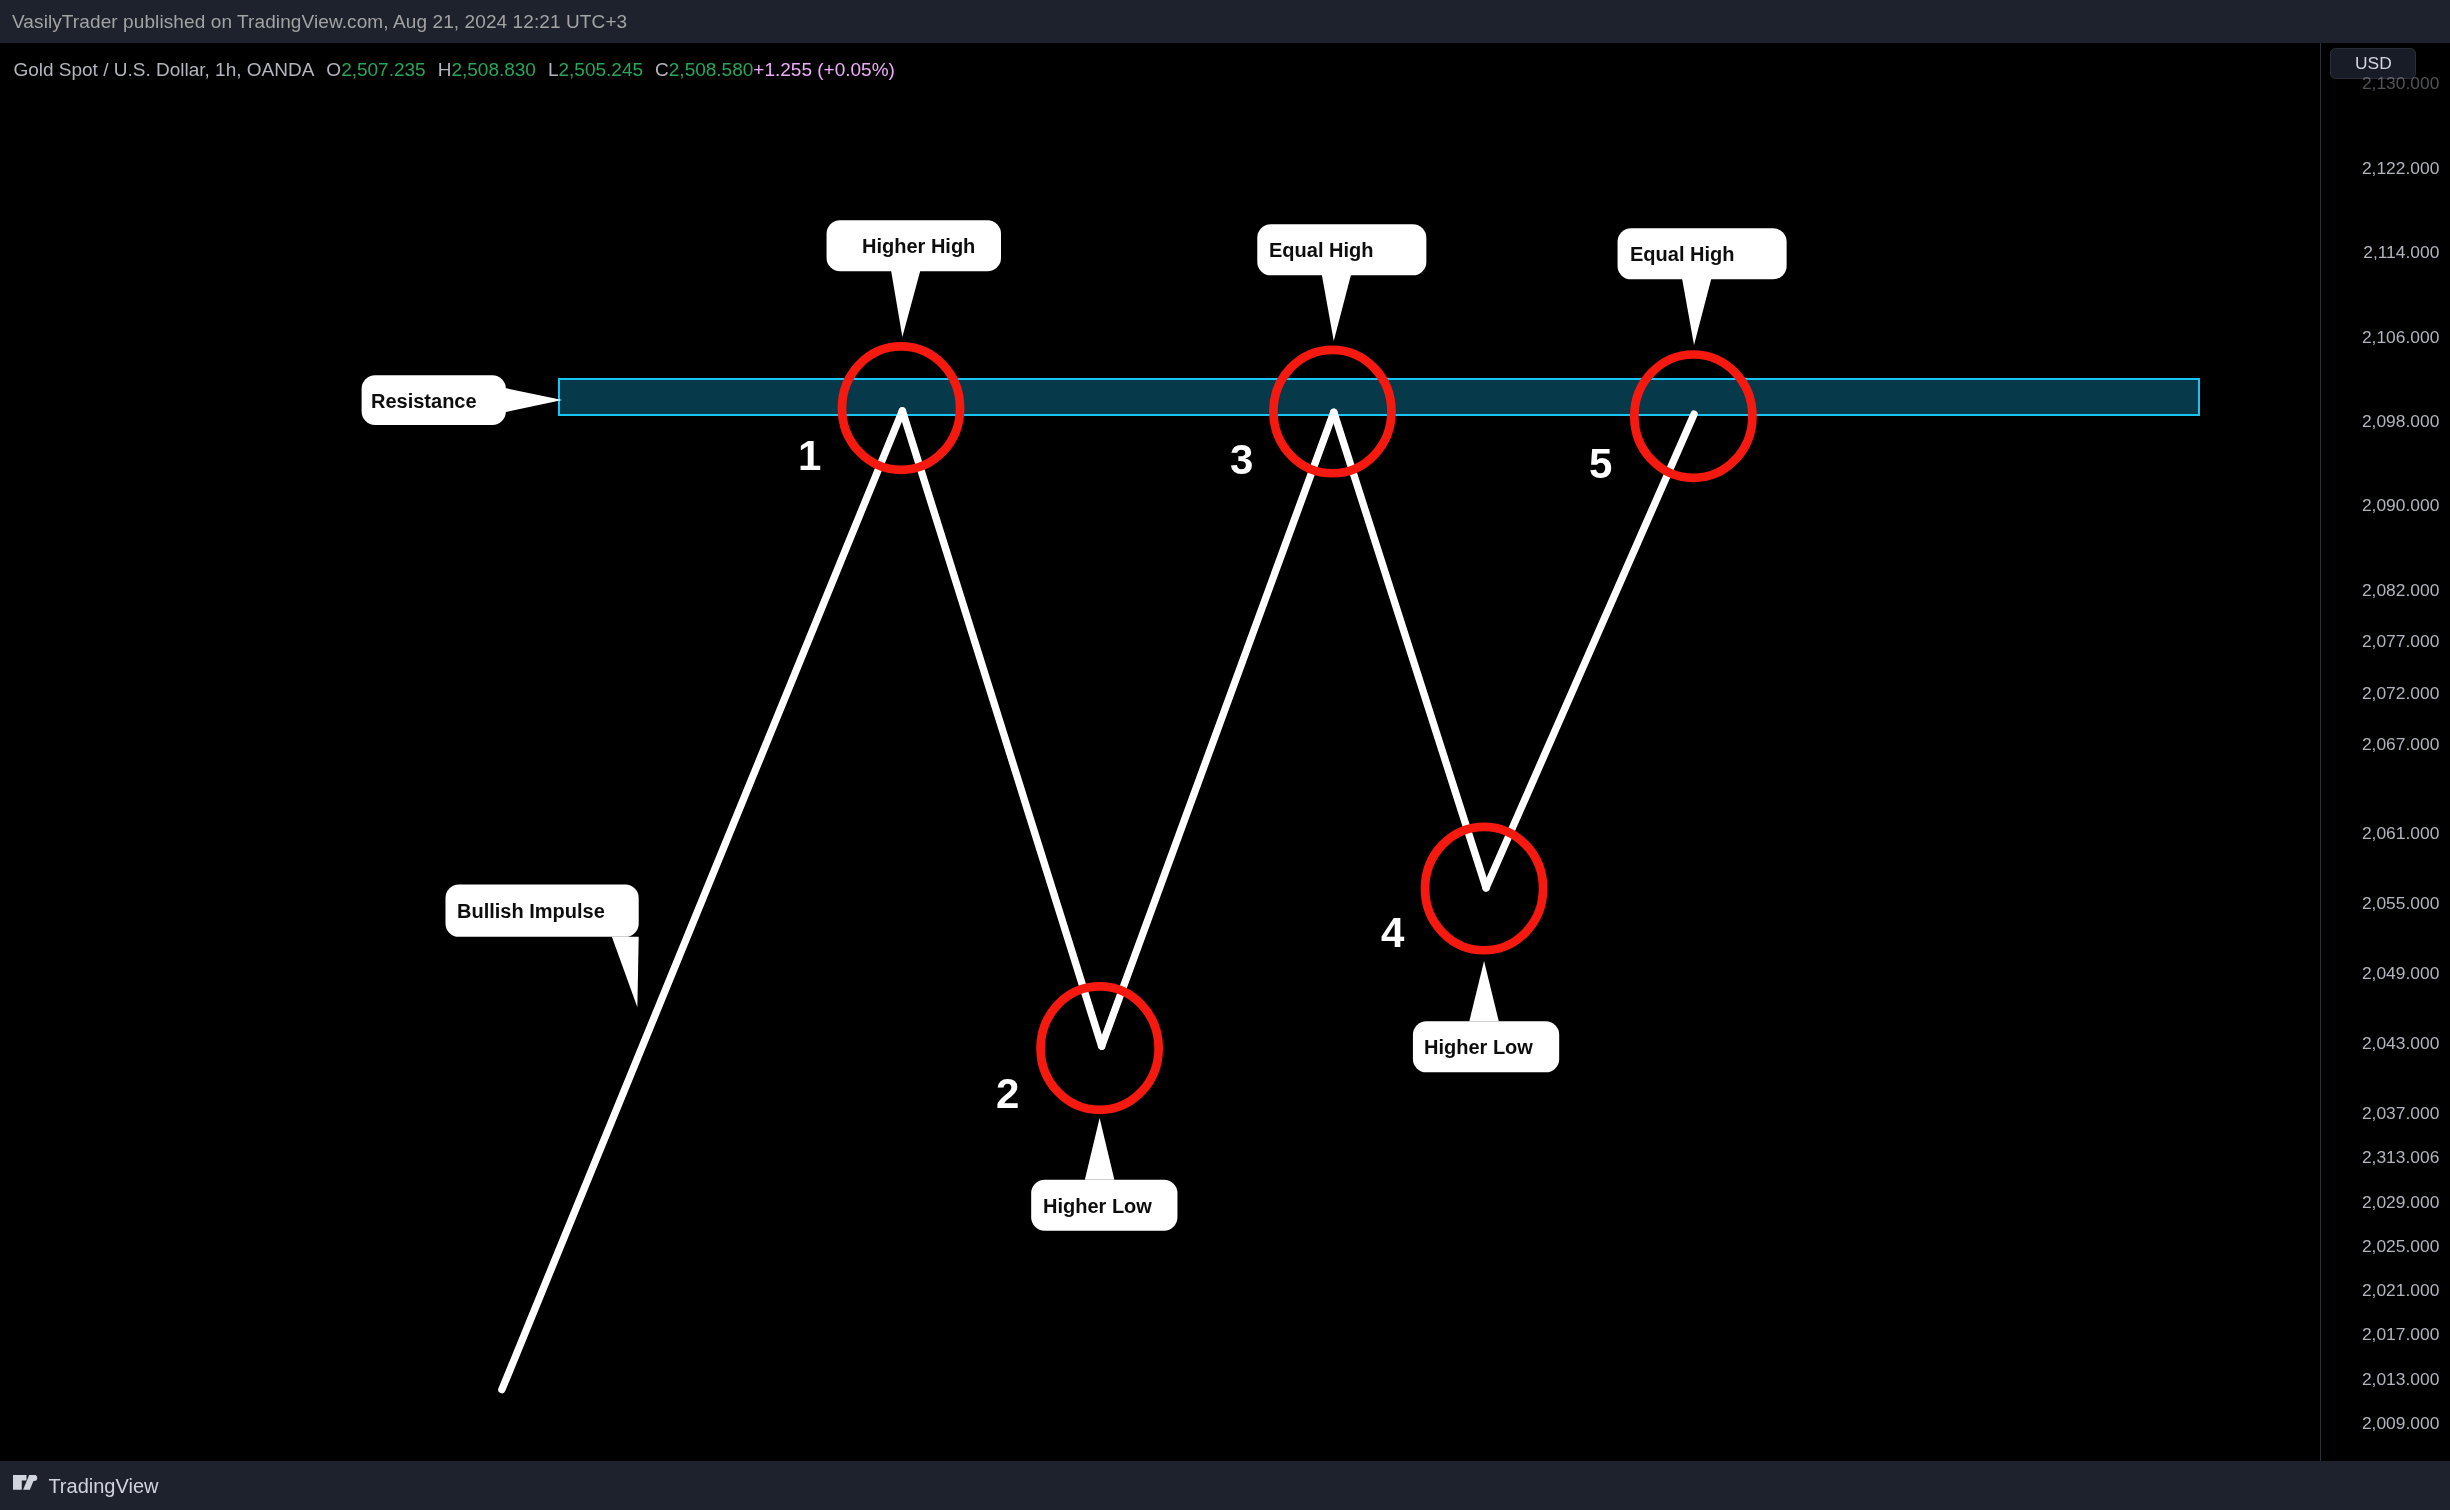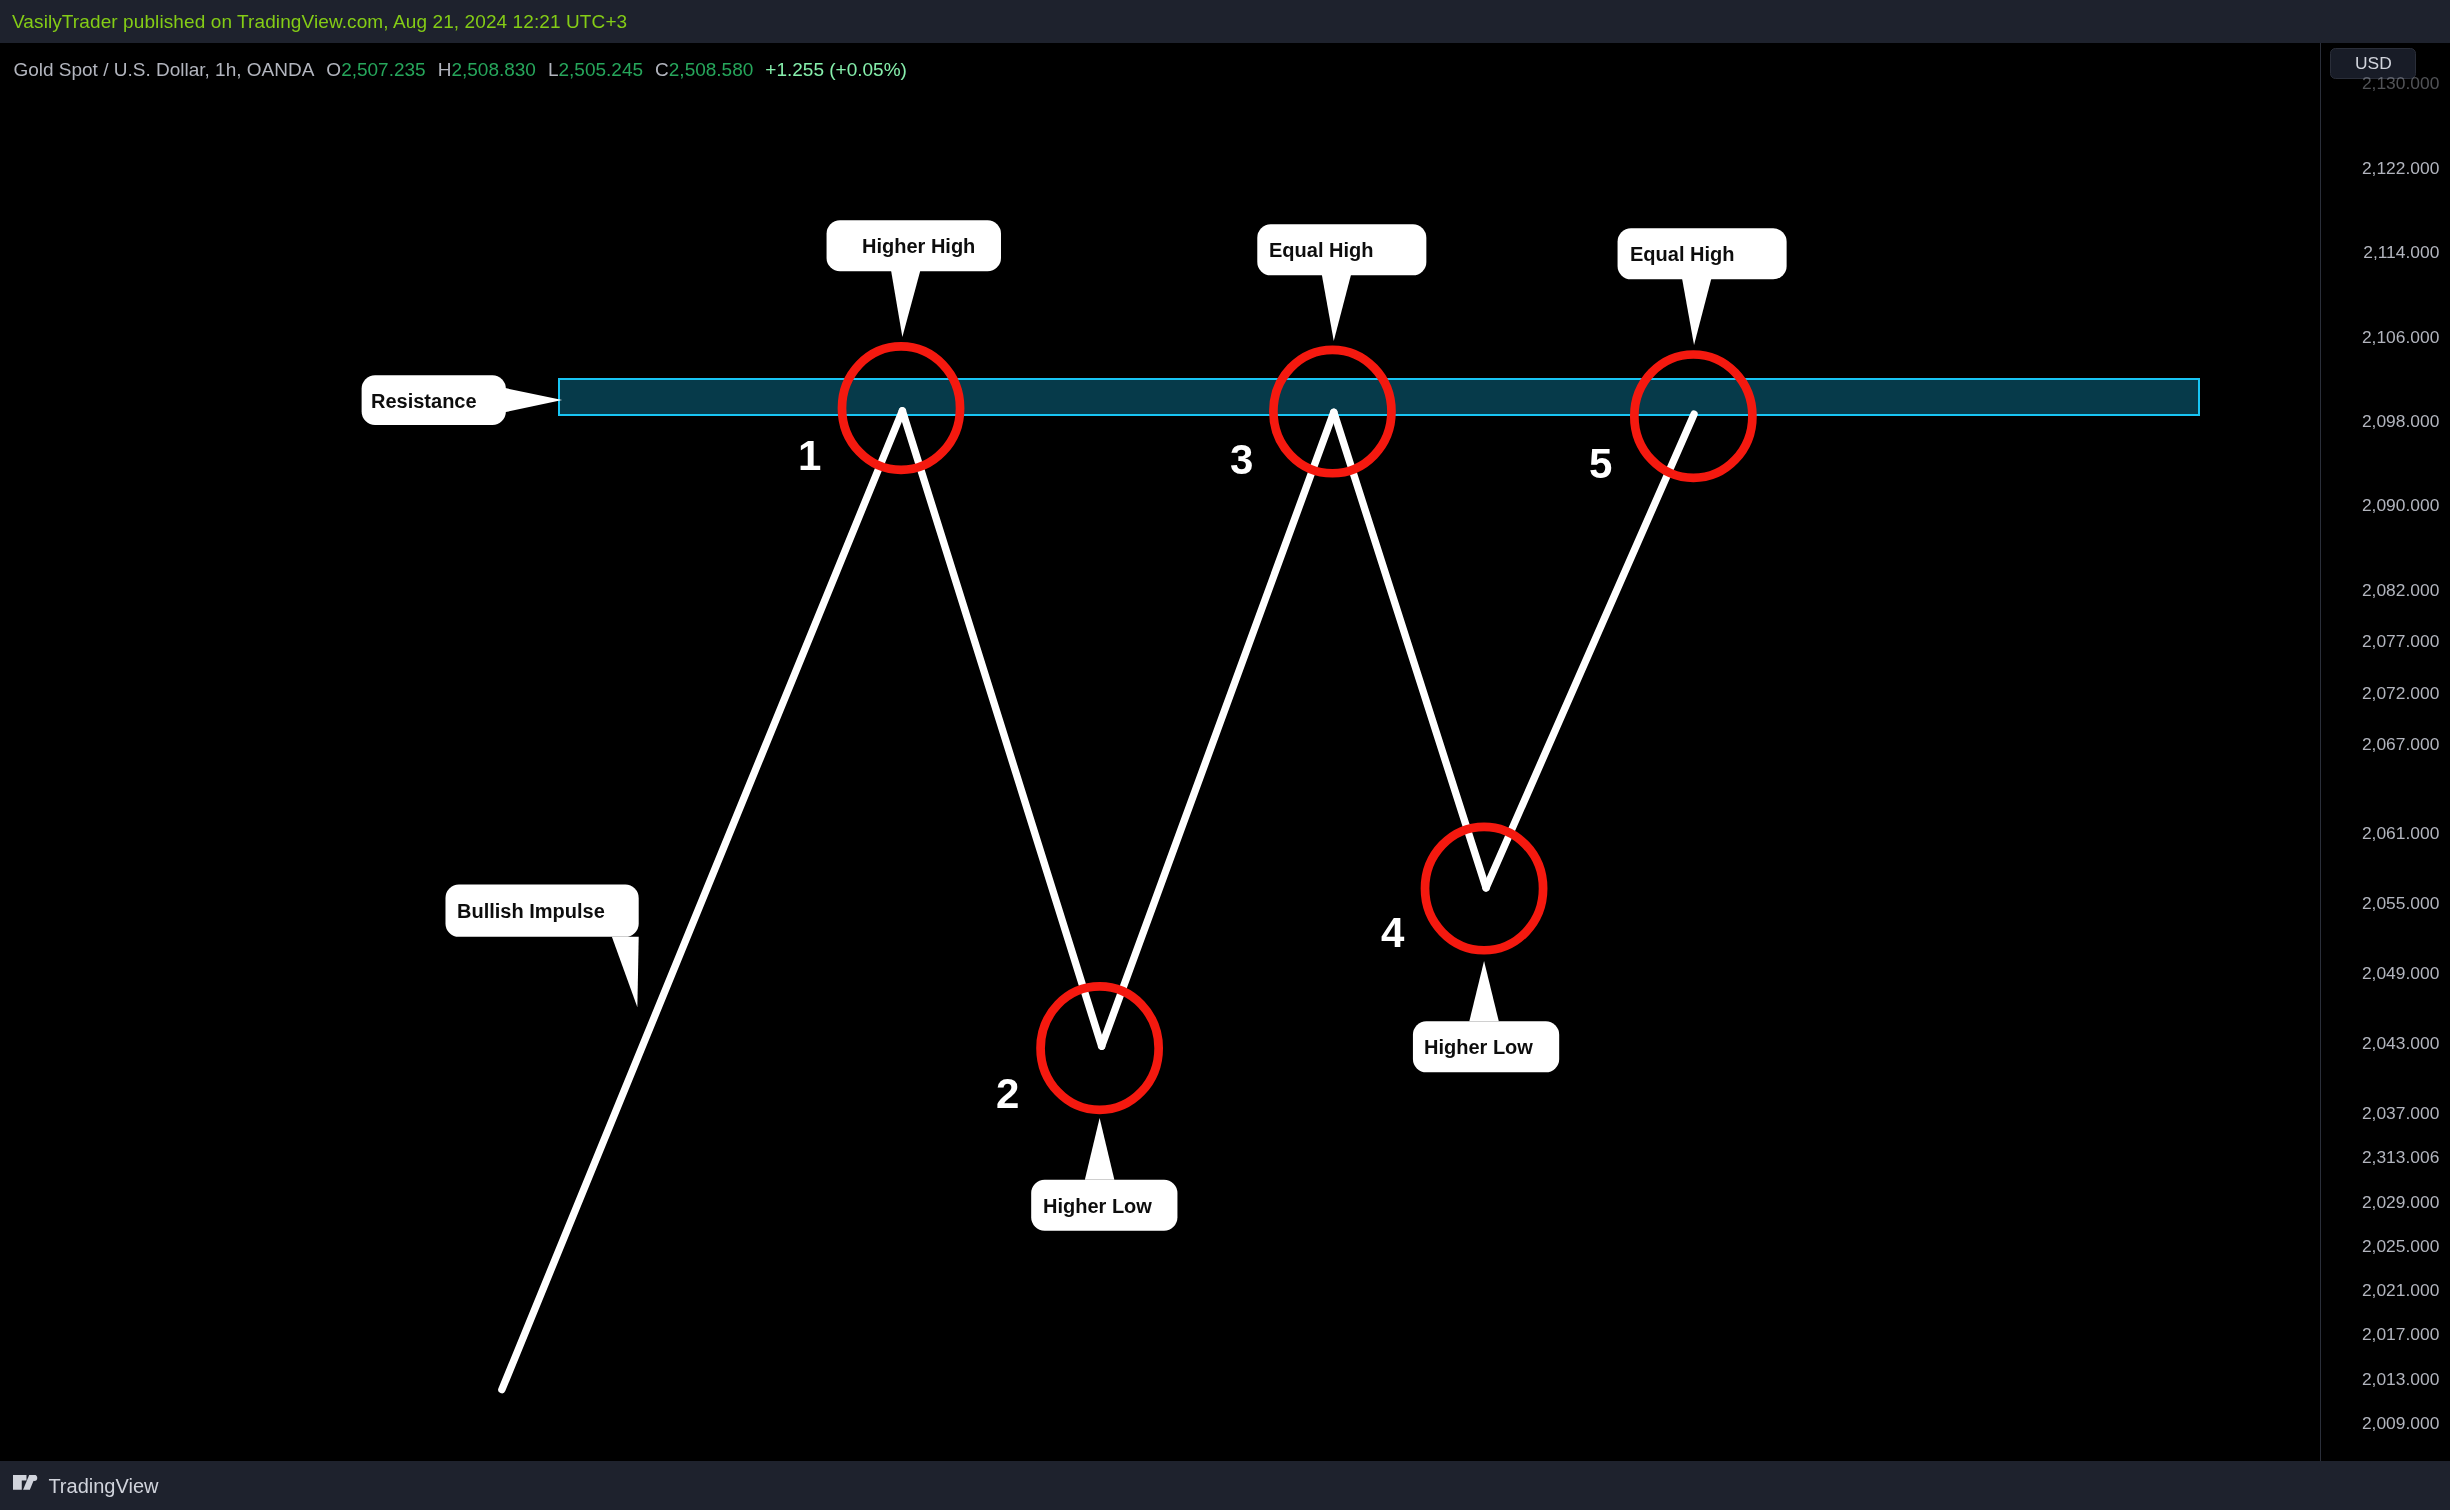--- a/index.html
+++ b/index.html
@@ -11,42 +11,42 @@
     -webkit-font-smoothing:antialiased;
   }
 
   
   #attrib-bar {
     position:absolute; left:0; top:0; width:2450px; height:43px;
     background:#1e222d;
     display:flex; align-items:center;
   }
   #attrib-text {
-    color:#84cc16; font-size:19px; letter-spacing:0.1px;
+    color:#a3a3a3; font-size:19px; letter-spacing:0.1px;
     padding-left:12px; white-space:nowrap;
   }
 
   
   #chart-area {
     position:absolute; left:0; top:43px;
     width:2320px; height:1418px;
     background:#000000; overflow:hidden;
   }
 
   
   #legend {
     position:absolute; left:13.4px; top:14.8px;
     display:flex; align-items:baseline; white-space:nowrap;
     font-size:19px; line-height:23px; z-index:30;
   }
   #legend .sym { color:#b2b5be; }
   #legend .grp { margin-left:12px; }
   #legend .pfx { color:#b2b5be; }
   #legend .val { color:#26a65b; }
-  #legend .up  { color:#86efac; margin-left:12px; }
+  #legend .up  { color:#f0abfc; }
 
   
   #resistance-zone {
     position:absolute;
     left:558px; top:335px; width:1642px; height:38px;
     background:#063a4a;
     border-top:2px solid #18c5f4;
     border-bottom:2px solid #18c5f4;
     border-left:2px solid #18c5f4;
     border-right:2px solid #18c5f4;

